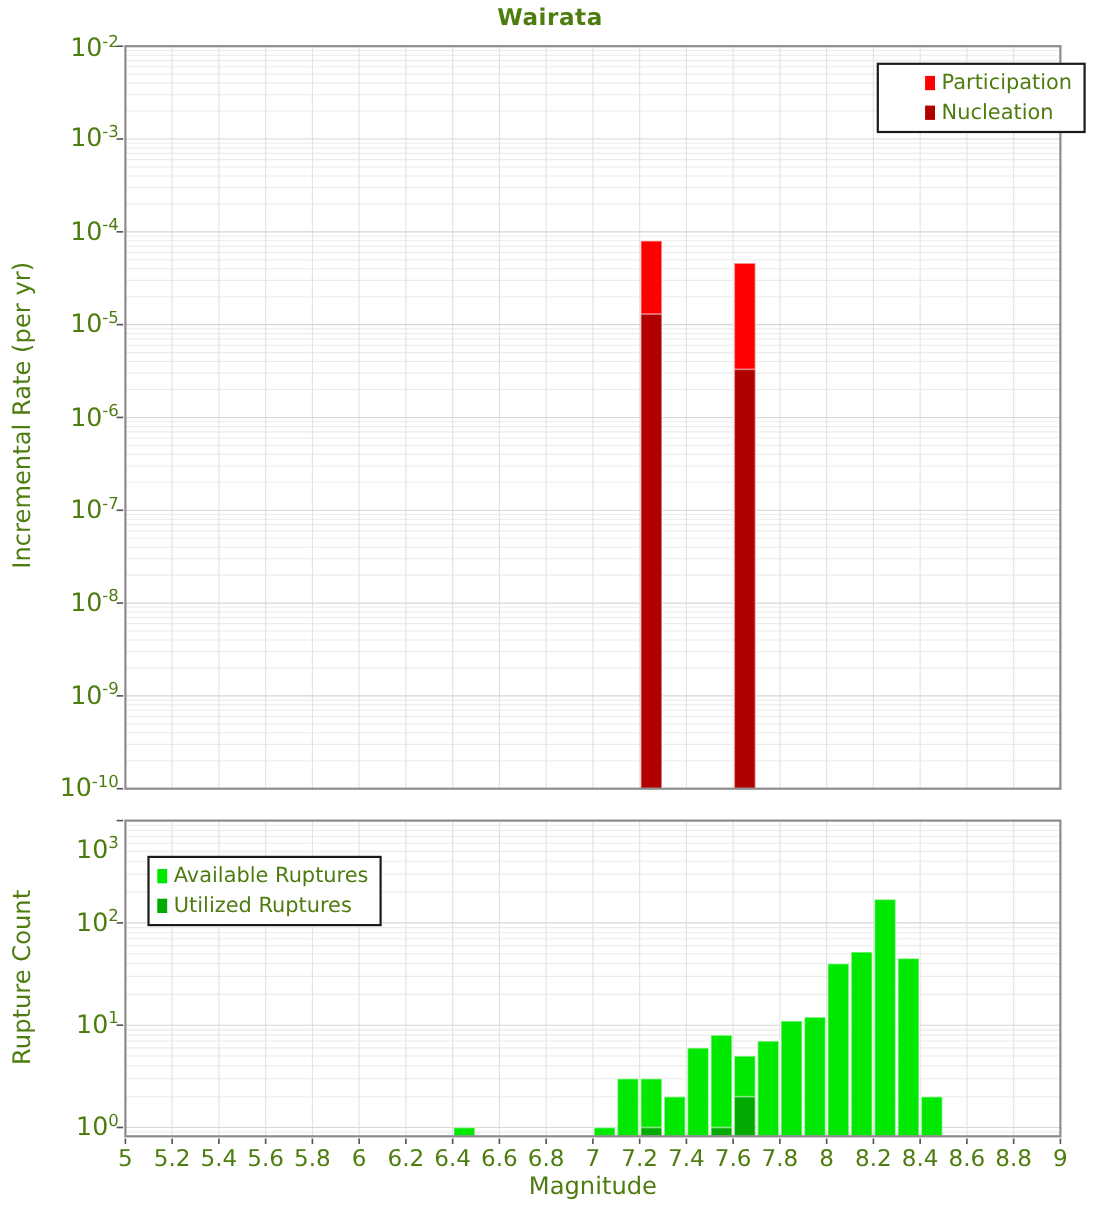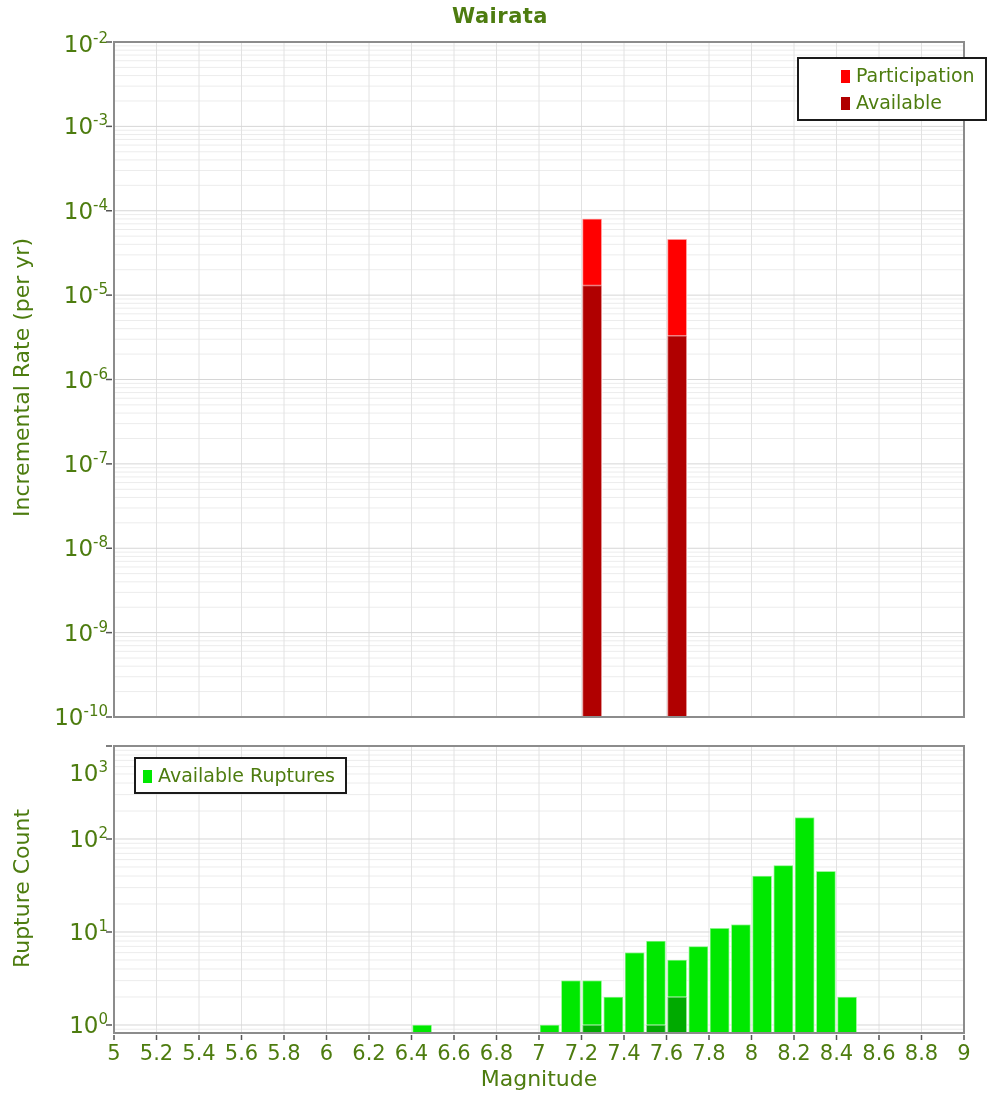--- a/index.html
+++ b/index.html
@@ -27,21 +27,21 @@
   }
   .ytick sup{font-size:15px;line-height:0;}
   .xtick{
     position:absolute;top:1041px;width:64px;text-align:center;font-size:21px;
   }
   .legend{
     position:absolute;background:#ffffff;border:2px solid #1a1a1a;
     padding:3px 10px 3px 7px;font-size:19px;line-height:27px;white-space:nowrap;z-index:5;
   }
   .legend-top{left:797px;top:57px;padding-left:42px;}
-  .legend-bottom{left:134px;top:757px;}
+  .legend-bottom{left:134px;top:778px;}
   .swatch{
     display:inline-block;width:9px;height:13px;margin-right:6px;vertical-align:-1px;
   }
 </style>
 </head>
 <body>
 
 <div id="figure">
 
   <svg id="plot-svg" xmlns="http://www.w3.org/2000/svg">
@@ -298,23 +298,26 @@
       <div class="xtick" style="left: 847px;">8.6</div>
       <div class="xtick" style="left: 889.5px;">8.8</div>
       <div class="xtick" style="left: 932px;">9</div>
     </div>
 
   <div class="legend legend-top">
     <div>
       <span class="swatch" style="background: rgb(255, 0, 0);"></span><span>Participation</span>
     </div>
     <div>
-      <span class="swatch" style="background: rgb(176, 0, 0);"></span><span>Available</span>
+      <span class="swatch" style="background: rgb(176, 0, 0);"></span><span>Nucleation</span>
     </div>
   </div>
 
   <div class="legend legend-bottom">
     <div>
       <span class="swatch" style="background: rgb(0, 232, 0);"></span><span>Available Ruptures</span>
     </div>
+    <div>
+      <span class="swatch" style="background: rgb(0, 170, 0);"></span><span>Utilized Ruptures</span>
+    </div>
   </div>
 
 </div>
 
 </body></html>

